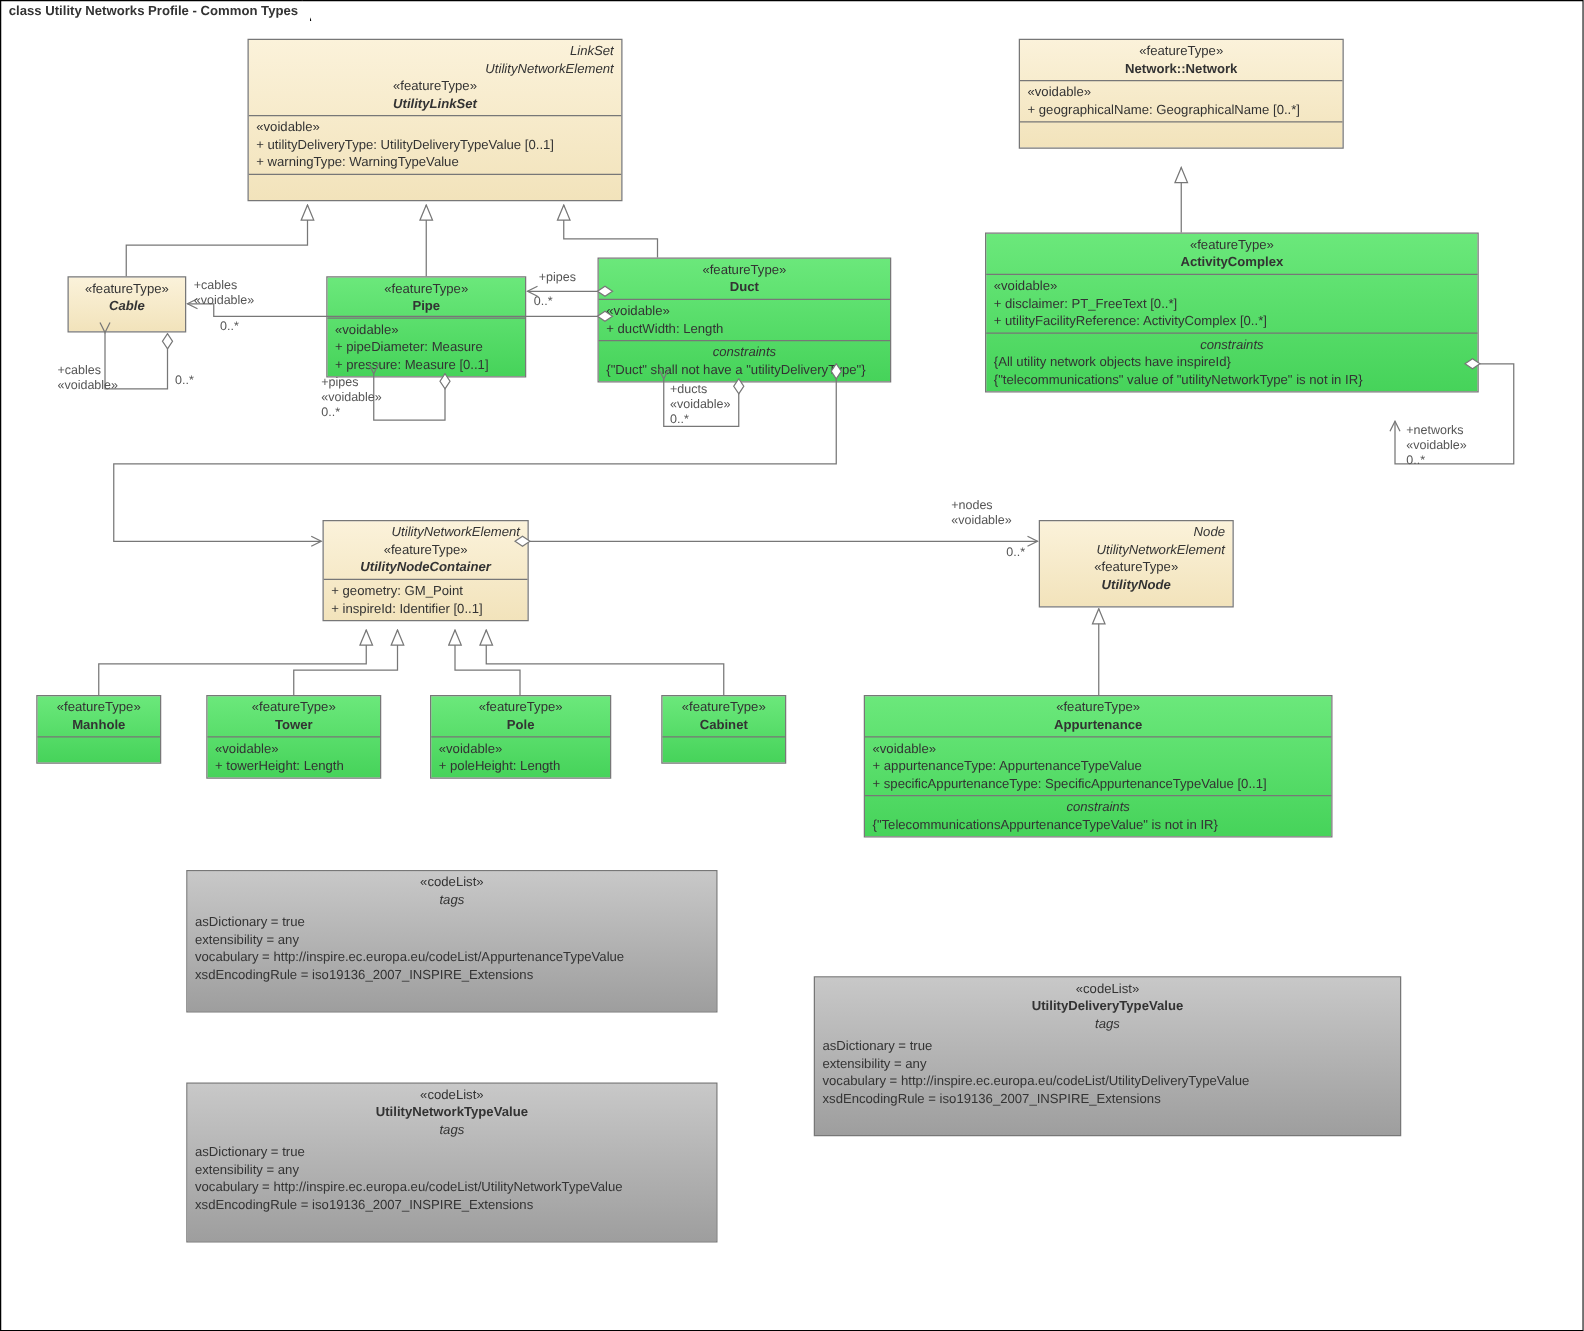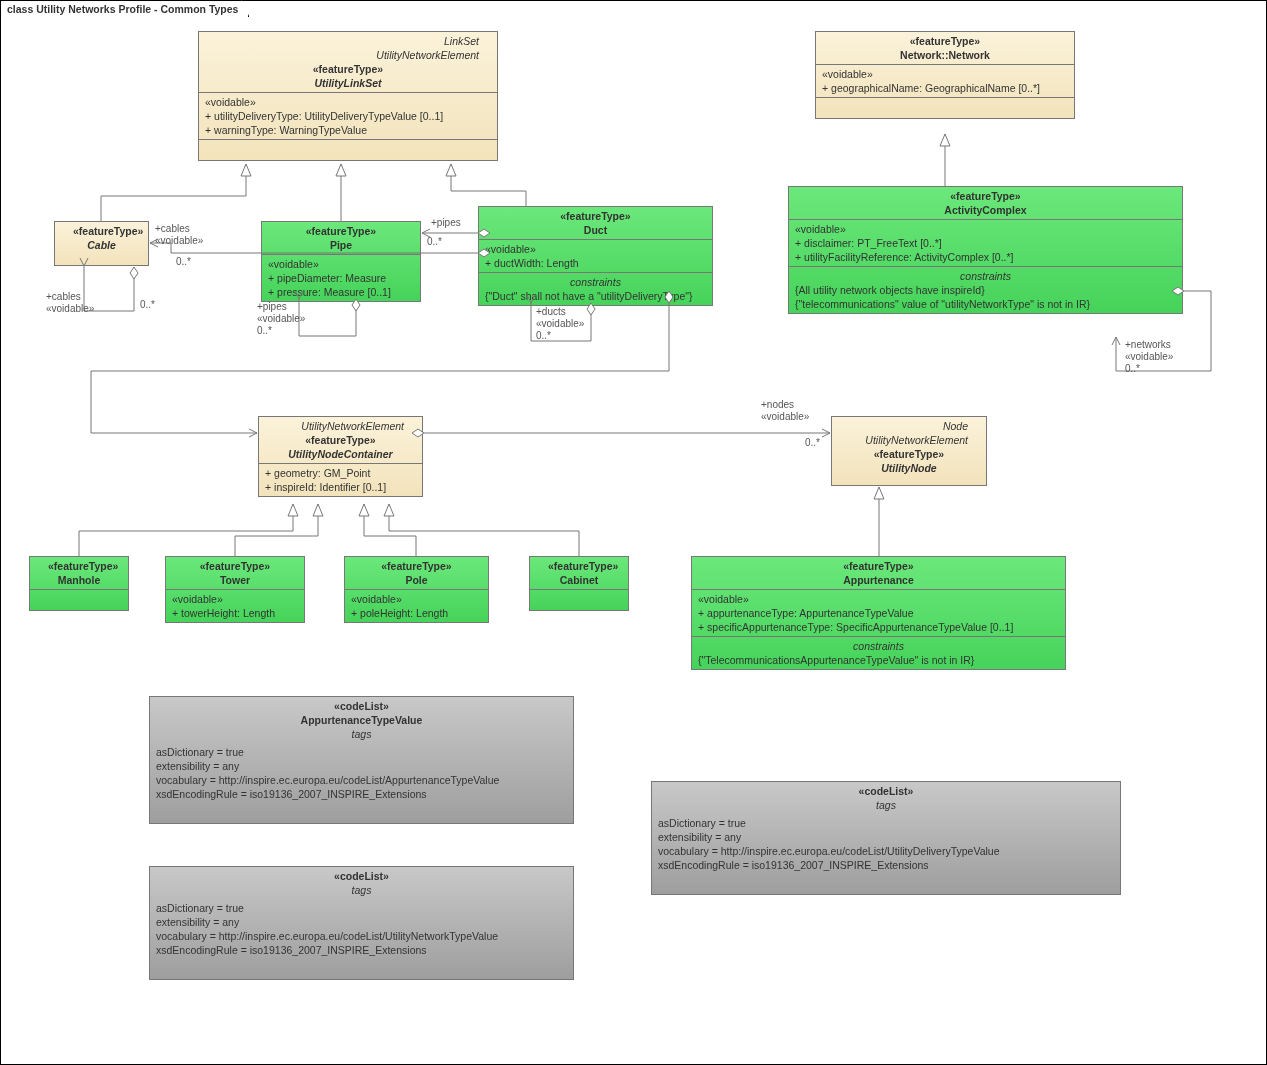--- a/index.html
+++ b/index.html
@@ -1,27 +1,27 @@
 <!DOCTYPE html>
 <html><head>
 <meta charset="utf-8">
 <style>
 html,body{margin:0;padding:0;font-family:Arial,Helvetica,sans-serif;font-size:10.5px;color:#333;background:#fff}
 .canvas{position:relative;width:1267px;height:1065px;border:1px solid #000;box-sizing:border-box}
 .tab{position:absolute;left:-1px;top:-1px;border:1px solid #000;border-bottom:none;padding:2px 10px 2px 6px;background:#fff;font-weight:bold;clip-path:polygon(0 0,calc(100% - 8px) 0,100% 100%,0 100%)}
 .box{position:absolute;border:1px solid #777;box-sizing:border-box}
-.box .hdr{border-bottom:1px solid #777;padding:2px 18px}
+.box .hdr{border-bottom:1px solid #777;padding:2px 6px}
 .box .sec{border-bottom:1px solid #777;padding:2px 6px}
 .box .sec:last-child{border-bottom:none}
 .box .row{white-space:nowrap;line-height:14px}
 .center{text-align:center}
 .right{text-align:right}
 .ital{font-style:italic}
 .bold{font-weight:bold}
-.stereo{font-weight:bold}
+.stereo{font-weight:normal}
 .green{background:linear-gradient(#6be87b,#46d35a)}
 .cream{background:linear-gradient(#fbf2da,#f2e3bb)}
 .grey{background:linear-gradient(#c8c8c8,#9e9e9e)}
 svg{position:absolute;left:0;top:0;pointer-events:none}
 .edge-lbl{position:absolute;font-size:10px;color:#555;line-height:12px;white-space:nowrap}
 </style>
 </head>
 <body>
 
 <div class="canvas">
@@ -176,47 +176,48 @@
     </div>
     <div class="sec">
       <div class="row center ital">constraints</div>
       <div class="row">{"TelecommunicationsAppurtenanceTypeValue" is not in IR}</div>
     </div>
   </div>
 
   <div class="box grey" style="left:148px;top:695px;width:425px">
     <div class="hdr" style="border:none">
       <div class="row center stereo">«codeList»</div>
-      <div class="row center bold">AppurtenanceTypeValue</div>
       <div class="row center ital">tags</div>
     </div>
     <div class="sec" style="border:none;padding-bottom:22px">
       <div class="row">asDictionary = true</div>
       <div class="row">extensibility = any</div>
       <div class="row">vocabulary = http://inspire.ec.europa.eu/codeList/AppurtenanceTypeValue</div>
       <div class="row">xsdEncodingRule = iso19136_2007_INSPIRE_Extensions</div>
     </div>
   </div>
 
   <div class="box grey" style="left:148px;top:865px;width:425px">
     <div class="hdr" style="border:none">
       <div class="row center stereo">«codeList»</div>
+      <div class="row center bold">UtilityNetworkTypeValue</div>
       <div class="row center ital">tags</div>
     </div>
     <div class="sec" style="border:none;padding-bottom:22px">
       <div class="row">asDictionary = true</div>
       <div class="row">extensibility = any</div>
       <div class="row">vocabulary = http://inspire.ec.europa.eu/codeList/UtilityNetworkTypeValue</div>
       <div class="row">xsdEncodingRule = iso19136_2007_INSPIRE_Extensions</div>
     </div>
   </div>
 
   <div class="box grey" style="left:650px;top:780px;width:470px">
     <div class="hdr" style="border:none">
       <div class="row center stereo">«codeList»</div>
+      <div class="row center bold">UtilityDeliveryTypeValue</div>
       <div class="row center ital">tags</div>
     </div>
     <div class="sec" style="border:none;padding-bottom:22px">
       <div class="row">asDictionary = true</div>
       <div class="row">extensibility = any</div>
       <div class="row">vocabulary = http://inspire.ec.europa.eu/codeList/UtilityDeliveryTypeValue</div>
       <div class="row">xsdEncodingRule = iso19136_2007_INSPIRE_Extensions</div>
     </div>
   </div>
 

